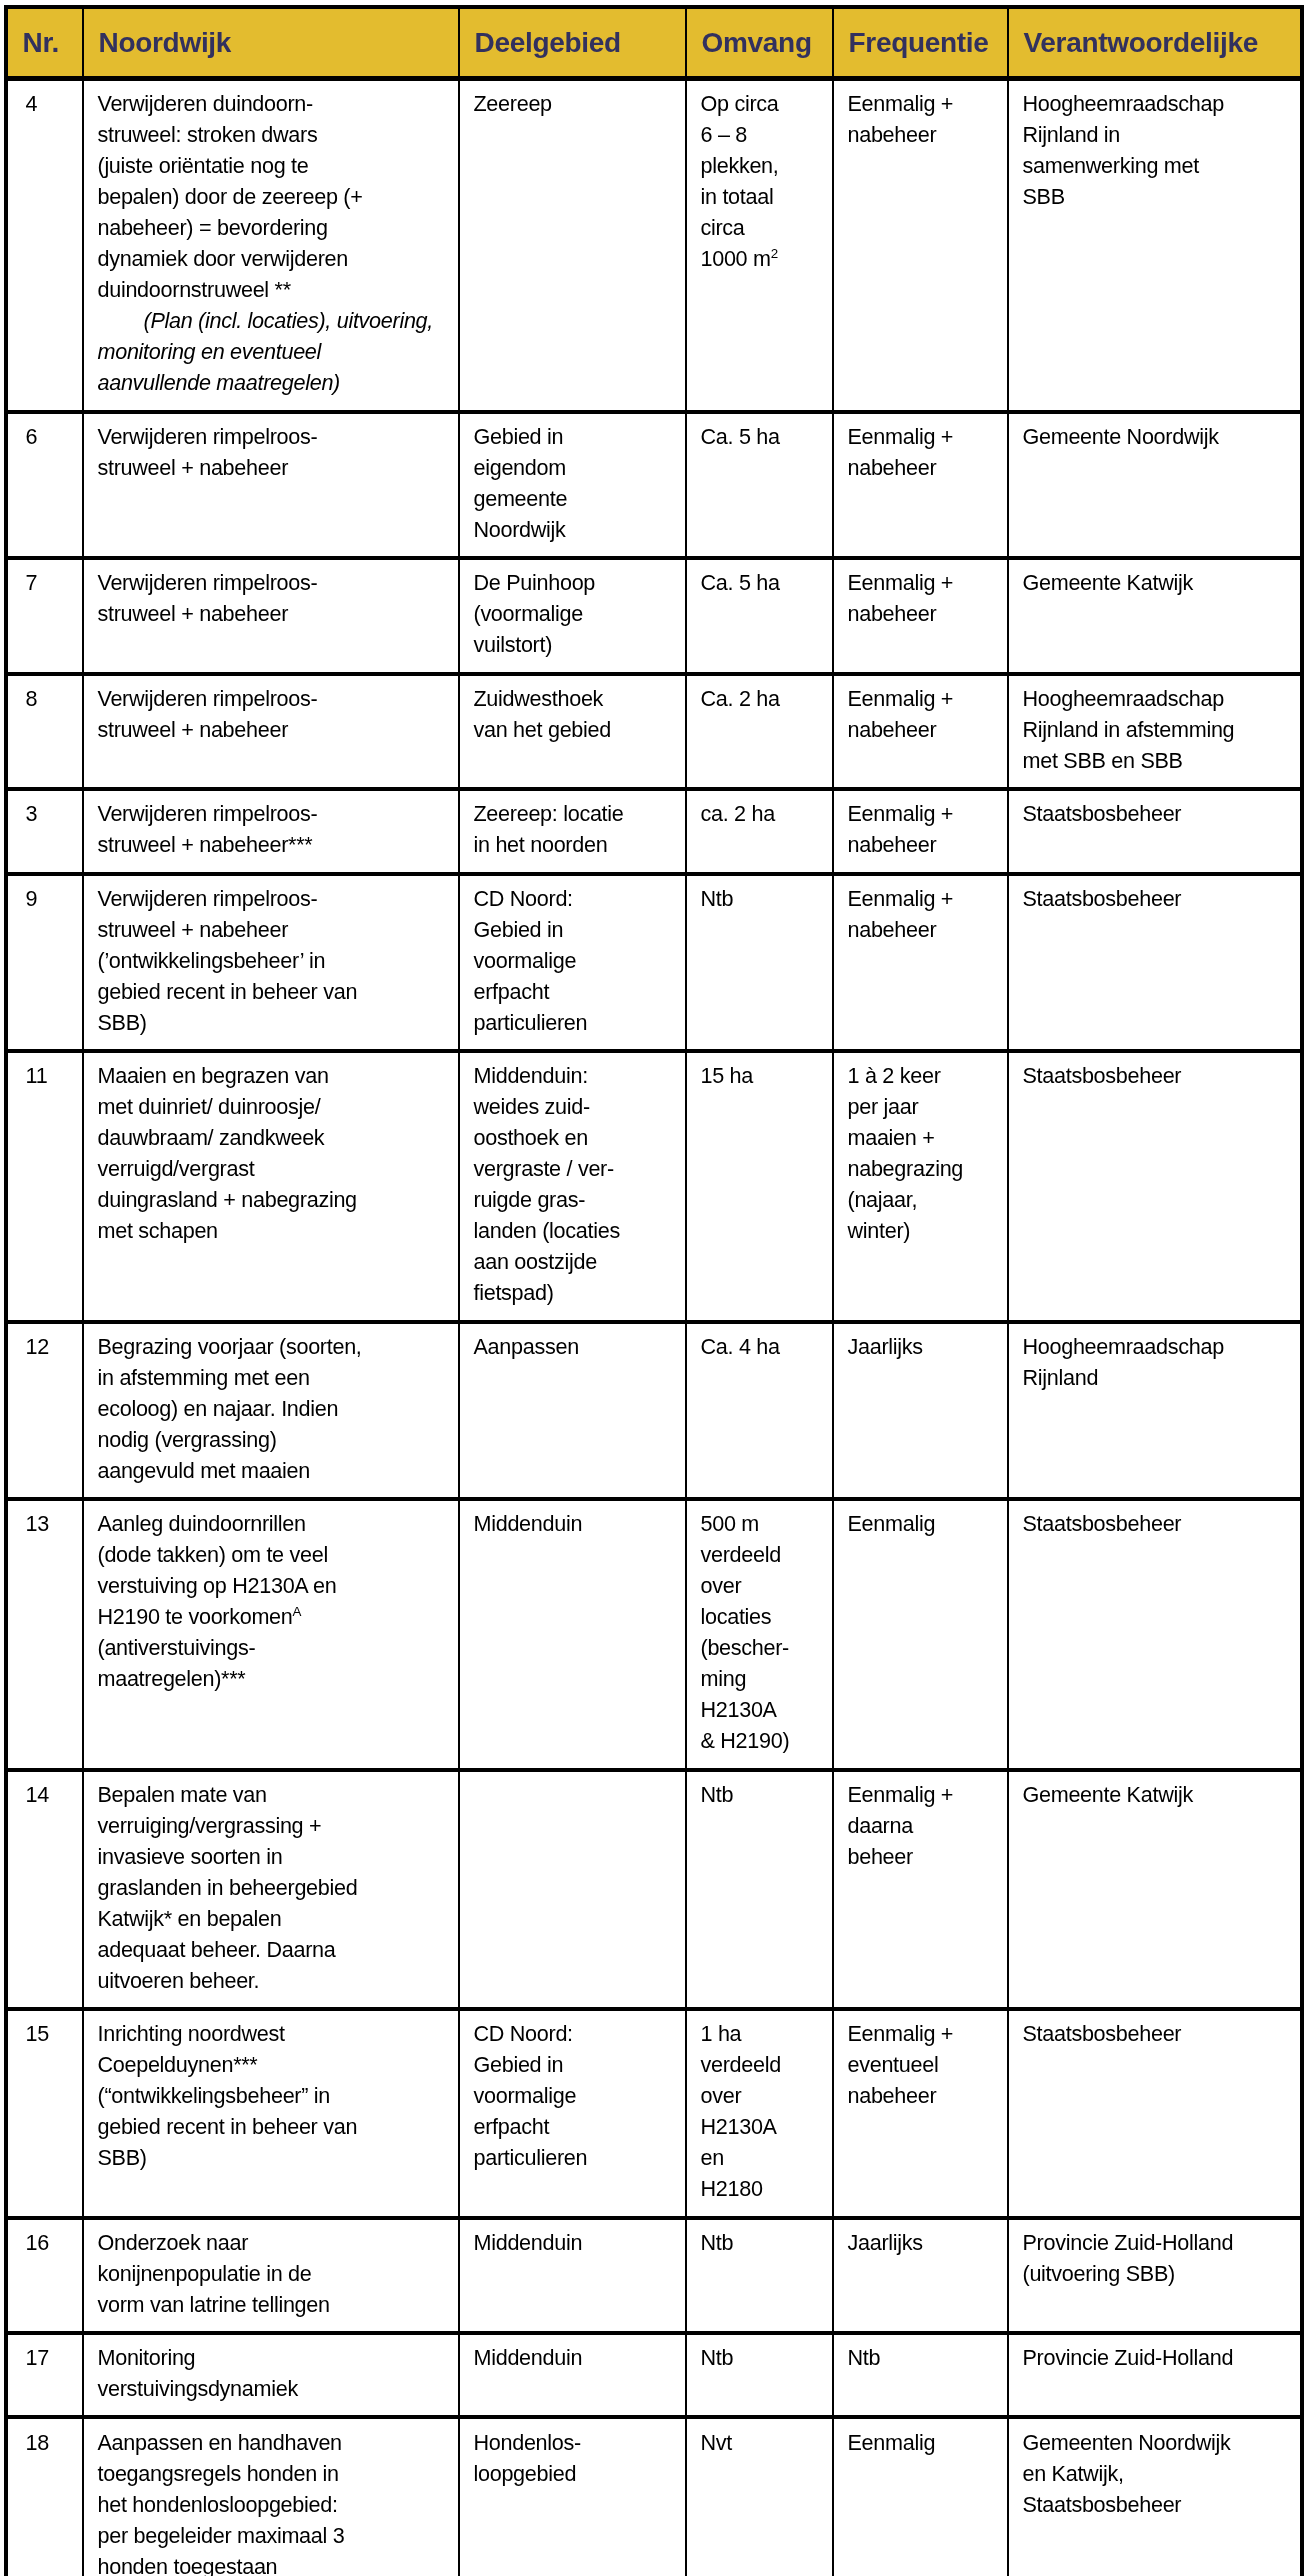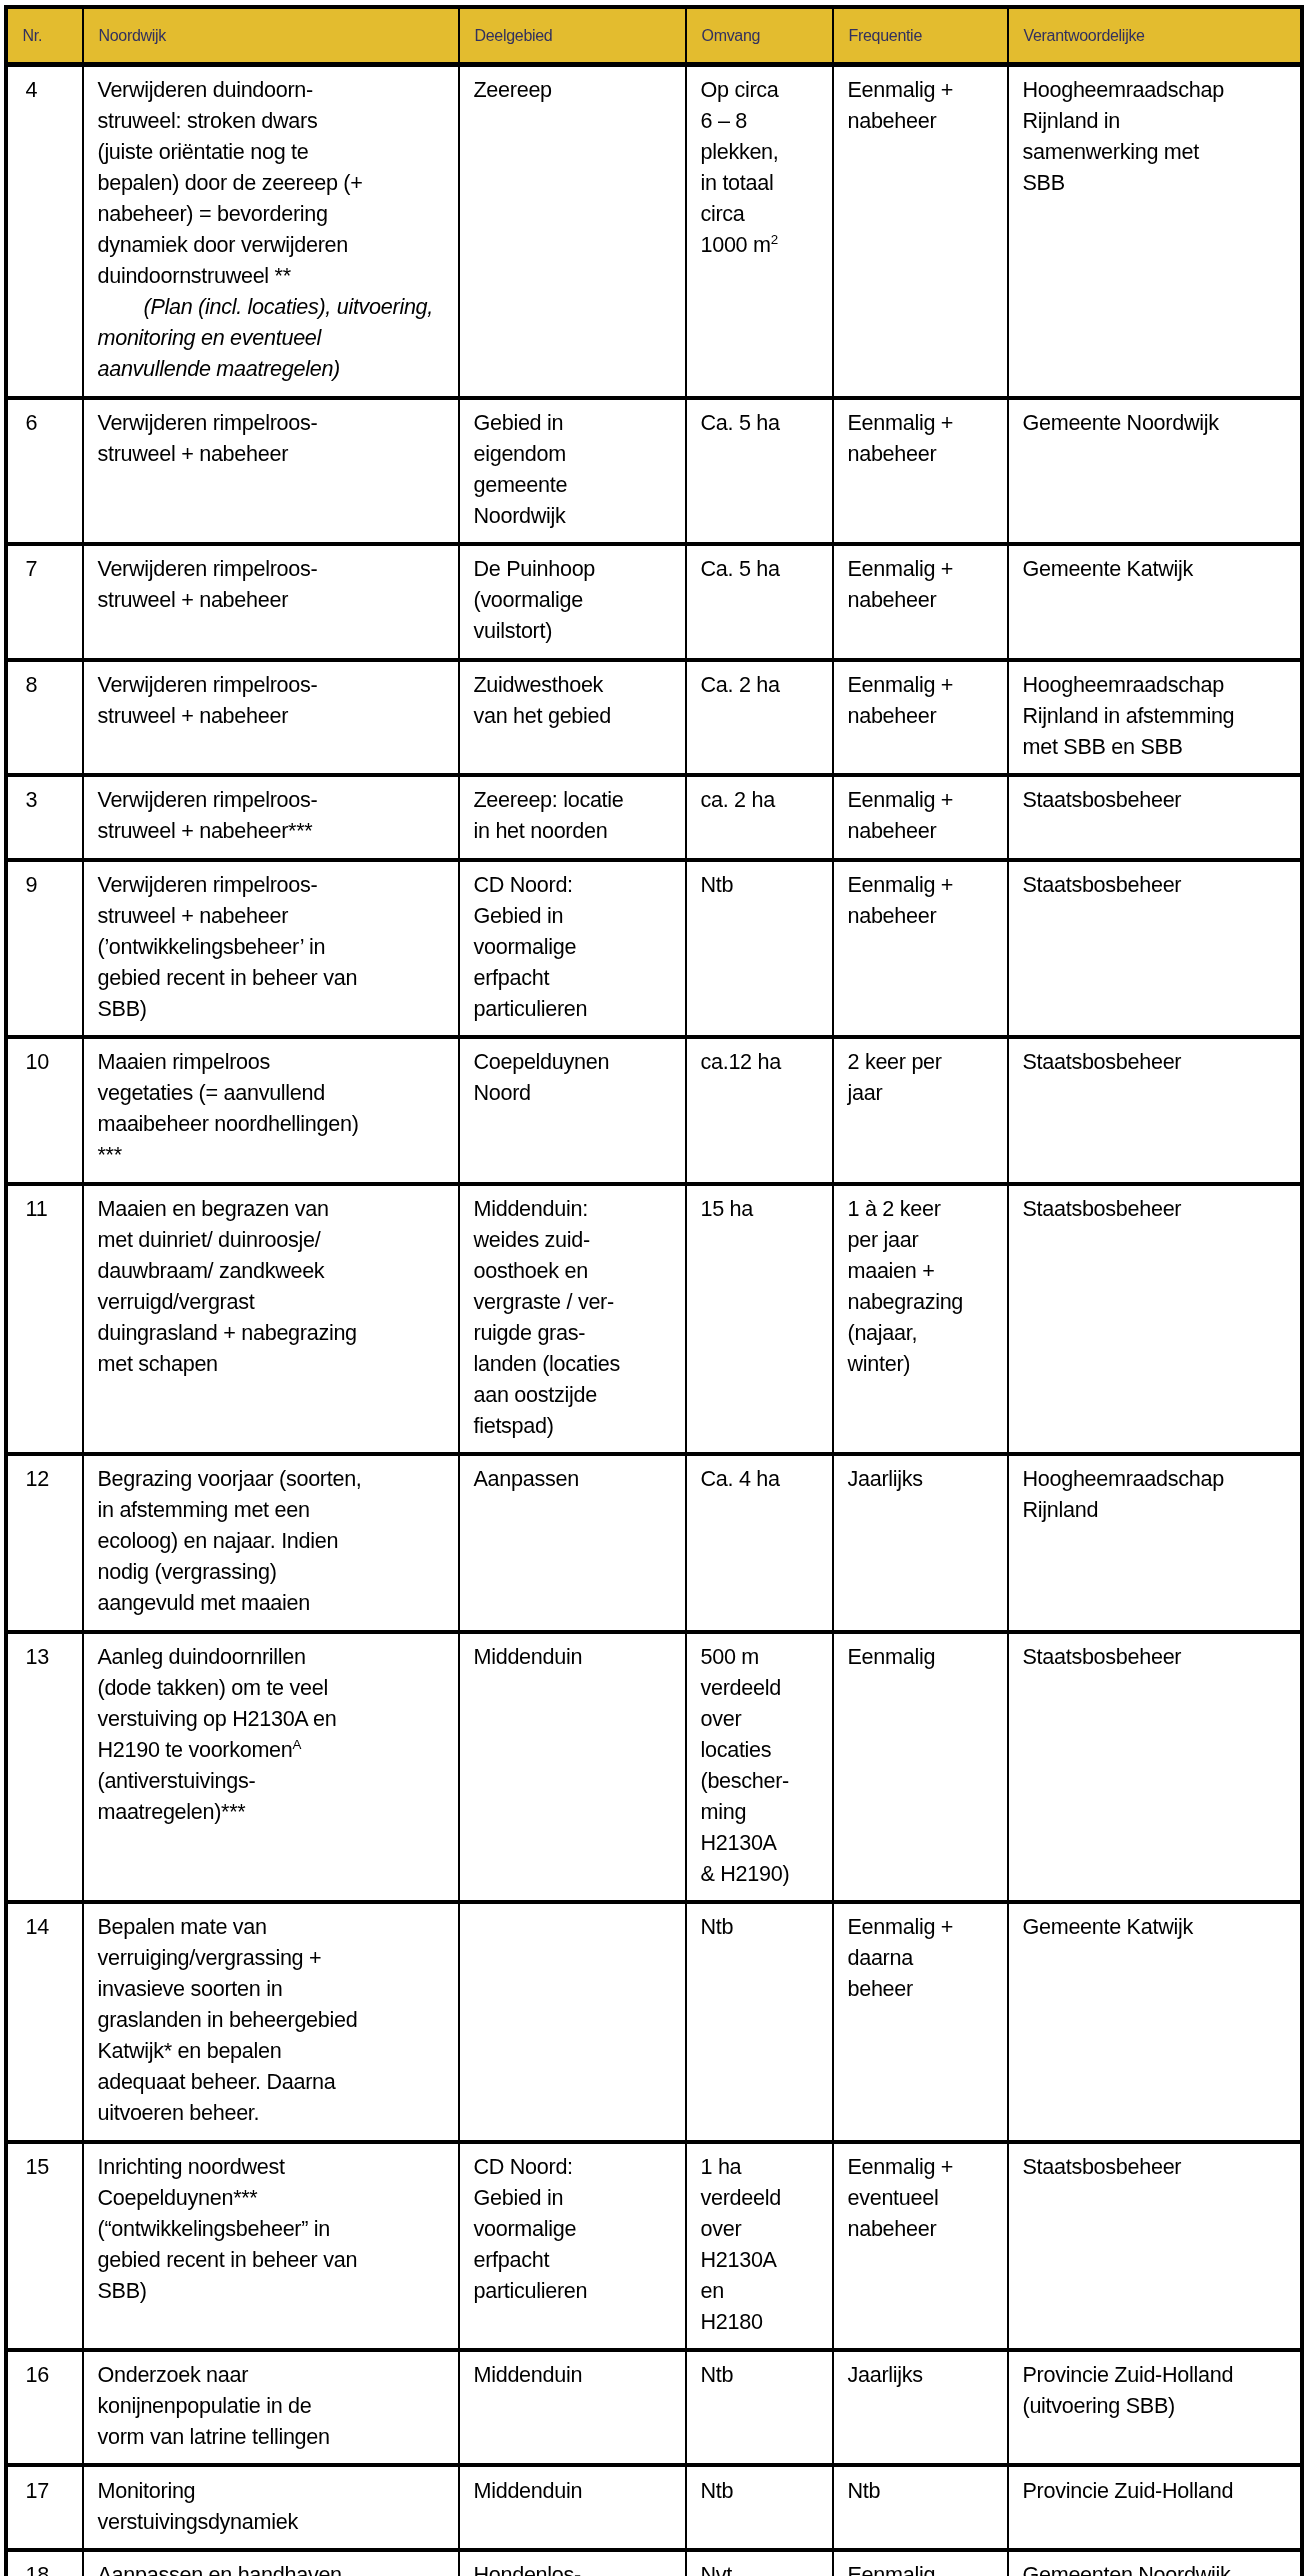--- a/index.html
+++ b/index.html
@@ -23,22 +23,22 @@
   }
   col.c-nr   { width: 77px; }
   col.c-ma   { width: 376px; }
   col.c-de   { width: 227px; }
   col.c-om   { width: 147px; }
   col.c-fr   { width: 175px; }
   col.c-ve   { width: 294px; }
   th {
     background: #E3BC2F;
     color: #32315E;
-    font-size: 16px;
-    font-weight: normal;
+    font-size: 28px;
+    font-weight: bold;
     text-align: left;
     vertical-align: middle;
     padding: 17.5px 12.4px 17.5px 14.4px;
     border-left: 2.6px solid #000000;
     border-bottom: 5.2px solid #000000;
     letter-spacing: -0.3px;
   }
   th:first-child { border-left: none; }
   td {
     font-size: 21.6px;
@@ -168,33 +168,20 @@
 gebied recent in beheer van
 SBB)</td>
           <td>CD Noord:
 Gebied in
 voormalige
 erfpacht
 particulieren</td>
           <td>Ntb</td>
           <td>Eenmalig +
 nabeheer</td>
-          <td>Staatsbosbeheer</td>
-        </tr>
-        <tr>
-          <td>10</td>
-          <td>Maaien rimpelroos
-vegetaties (= aanvullend
-maaibeheer noordhellingen)
-***</td>
-          <td>Coepelduynen
-Noord</td>
-          <td>ca.12 ha</td>
-          <td>2 keer per
-jaar</td>
           <td>Staatsbosbeheer</td>
         </tr>
         <tr>
           <td>11</td>
           <td>Maaien en begrazen van
 met duinriet/ duinroosje/
 dauwbraam/ zandkweek
 verruigd/vergrast
 duingrasland + nabegrazing
 met schapen</td>

